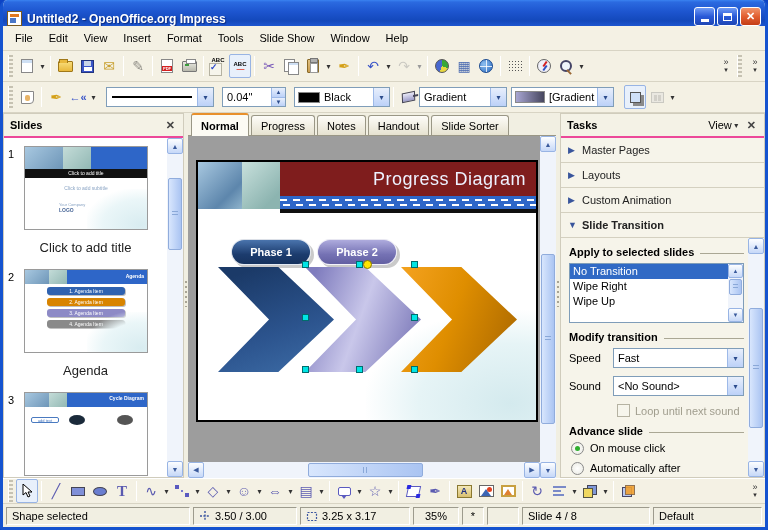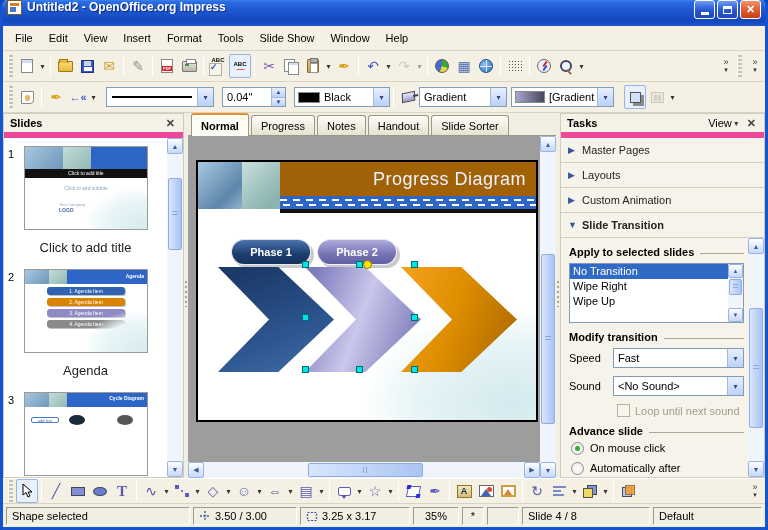--- a/index.html
+++ b/index.html
@@ -1,21 +1,21 @@
 <!DOCTYPE html>
 <html><head>
 <meta charset="utf-8">
 <style>
   *{box-sizing:border-box;margin:0;padding:0}
   html,body{width:768px;height:530px;overflow:hidden}
   body{font-family:"Liberation Sans",sans-serif;font-size:11px;color:#000;background:#0d43c4}
   .window{position:absolute;inset:0;display:flex;flex-direction:column;background:#f1efe2;
     border:3px solid #1553cf;border-top:none;border-radius:7px 7px 2px 2px;overflow:hidden}
   
-  .titlebar{height:26px;flex:none;display:flex;align-items:flex-start;padding:0 4px;
+  .titlebar{height:26px;flex:none;display:flex;align-items:flex-end;padding:0 4px;
     background:linear-gradient(180deg,#3a83f1 0%,#2b6ae0 8%,#1d55cf 45%,#1348bb 80%,#1d55cf 100%);
     color:#fff;font-weight:bold;font-size:12px;text-shadow:1px 1px 1px #0a2a80}
   .appicon{width:15px;height:15px;margin-right:5px;background:#fff;border:1px solid #7a5a20;position:relative;flex:none}
   .appicon::before{content:"";position:absolute;left:2px;top:2px;width:9px;height:3px;background:#e07820}
   .appicon::after{content:"";position:absolute;left:2px;bottom:2px;width:6px;height:5px;background:#4a77c8}
   .tb-title{flex:1;white-space:nowrap;overflow:hidden}
   .winbtn{width:21px;height:19px;margin-left:2px;border:1px solid #fff;border-radius:3px;flex:none;
     display:flex;align-items:center;justify-content:center;color:#fff;font-size:11px;font-weight:bold;
     background:linear-gradient(180deg,#6f9bf5,#2a5ad8 50%,#1e46b4);text-shadow:none}
   .winbtn.close{background:linear-gradient(180deg,#f0946c,#e25f31 50%,#c43d16)}
@@ -111,21 +111,21 @@
   .swatch-black{width:22px;height:11px;background:#000;border:1px solid #888;margin-left:3px;flex:none}
   .swatch-grad{width:30px;height:12px;background:linear-gradient(90deg,#a8a6d2,#46465e);border:1px solid #888;margin-left:3px;flex:none}
   
   .main{flex:1;display:flex;overflow:hidden;background:#f1efe2}
   .vsplit{width:4px;background:#f1efe2;flex:none;position:relative}
   .vsplit::after{content:"";position:absolute;left:1px;top:46%;width:2px;height:26px;background:repeating-linear-gradient(180deg,#a8a494 0 2px,transparent 2px 5px)}
   
   .panel{display:flex;flex-direction:column;background:#f6f4ea;border:1px solid #d0ccbc;overflow:hidden}
   .slides-panel{width:181px;flex:none}
   .tasks-panel{width:205px;flex:none}
-  .panel-head{height:24px;flex:none;display:flex;align-items:center;padding:0 6px;border-bottom:6px solid #ec4899;background:#f4f2e6}
+  .panel-head{height:24px;flex:none;display:flex;align-items:center;padding:0 6px;border-bottom:2px solid #ec4899;background:#f4f2e6}
   .panel-title{font-weight:bold}
   .panel-x{margin-left:auto;color:#444;font-weight:bold;font-size:11px;padding:0 2px}
   
   .slides-body{flex:1;display:flex;overflow:hidden;background:#fff}
   .slides-list{flex:1;overflow:hidden;padding-top:8px;position:relative}
   .slide-entry{display:flex;padding-left:4px;margin-bottom:2px}
   .slide-num{width:16px;padding-top:2px;flex:none}
   .thumb{width:124px;height:84px;background:#fff;border:1px solid #9a9a9a;overflow:hidden;position:relative;flex:none}
   .thumb .mhead{height:22px;display:flex}
   .thumb .tile1{width:38px;background:linear-gradient(135deg,#a8c8e0,#6e96b8);flex:none}
@@ -163,21 +163,21 @@
   .tab{height:20px;padding:0 9px;display:flex;align-items:center;background:linear-gradient(#fdfcf8,#e6e2d0);
     border:1px solid #9a9786;border-bottom:none;border-radius:3px 3px 0 0;margin-right:2px;position:relative}
   .tab.active{height:23px;background:#fcfbf4;font-weight:bold;border-top:2px solid #e8902c;z-index:2;margin-bottom:-1px}
   .workarea{flex:1;display:flex;overflow:hidden}
   .canvas-zone{flex:1;position:relative;background:#9d9d9d;overflow:hidden;min-width:0}
   .canvas{position:absolute;left:8px;top:24px;width:342px;height:262px;background:#fff;border:2px solid #000}
   .canvas .cloud{position:absolute;right:0;bottom:0;width:170px;height:110px;background:radial-gradient(ellipse at 85% 85%,#d4eaee 0%,#e6f4f6 45%,transparent 72%)}
   .sl-img{position:absolute;left:0;top:0;width:82px;height:47px;display:flex}
   .sl-img .p1{width:44px;background:linear-gradient(135deg,#a8c8e0 0%,#5d86ac 70%,#8fb4cc 100%)}
   .sl-img .p2{flex:1;background:linear-gradient(135deg,#c8e0dc 0%,#8cb4b0 80%)}
-  .sl-banner{position:absolute;left:82px;top:0;right:0;height:34px;background:#a16207;color:#eef2ff;
+  .sl-banner{position:absolute;left:82px;top:0;right:0;height:34px;background:#7f1d1d;color:#eef2ff;
     font-size:18px;text-align:right;line-height:34px;padding-right:10px;letter-spacing:.5px}
   .sl-dashes{position:absolute;left:82px;top:34px;right:0;height:13px;background:
     repeating-linear-gradient(90deg,#fff 0 7px,transparent 7px 13px) 0 3px/100% 2px no-repeat,
     repeating-linear-gradient(90deg,#fff 0 7px,transparent 7px 13px) 3px 8px/100% 2px no-repeat,#2e66c8}
   .sl-blackbar{position:absolute;left:82px;top:47px;right:0;height:4px;background:#101010}
   .pill{position:absolute;top:77px;width:80px;height:26px;border-radius:13px;border:1px solid rgba(255,255,255,.85);
     color:#fff;font-weight:bold;font-size:11px;display:flex;align-items:center;justify-content:center;
     box-shadow:3px 3px 0 rgba(150,150,150,.5)}
   .pill1{left:33px;background:linear-gradient(#4a74ad,#1c3c6e 60%,#16325e)}
   .pill2{left:119px;background:linear-gradient(#aeabdd,#7572b4 60%,#6360a2)}

